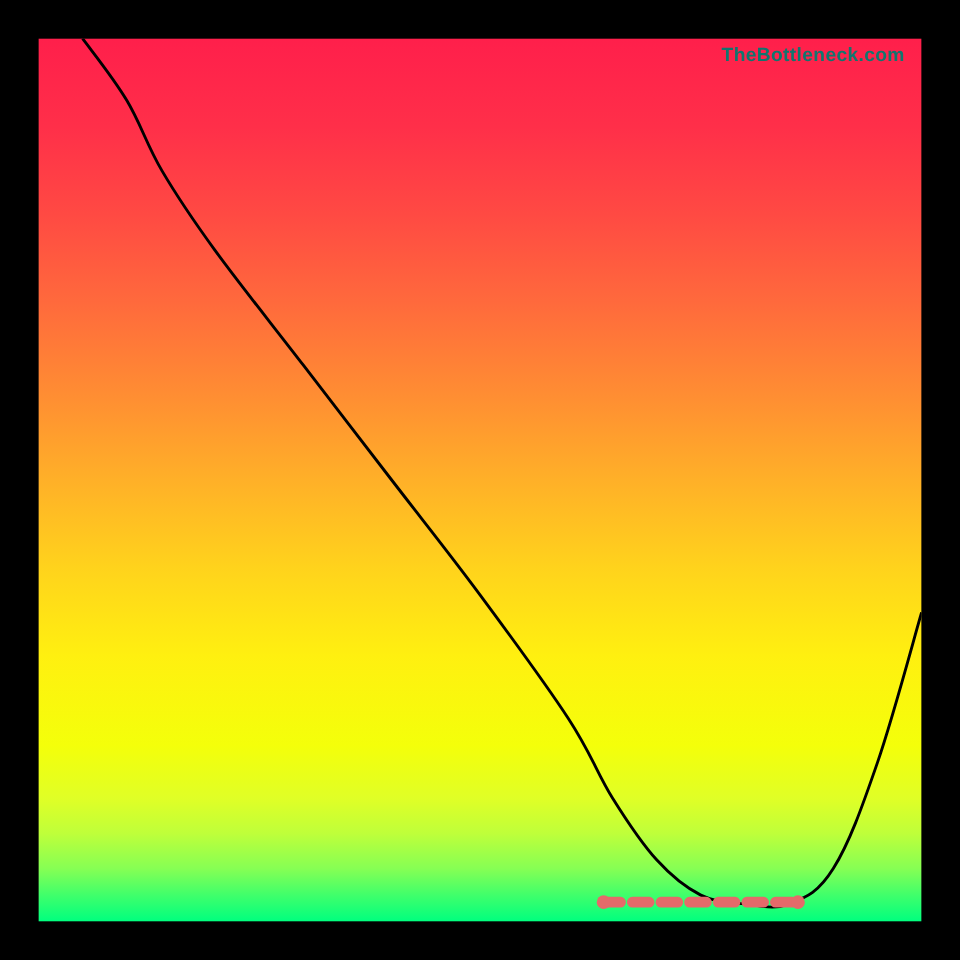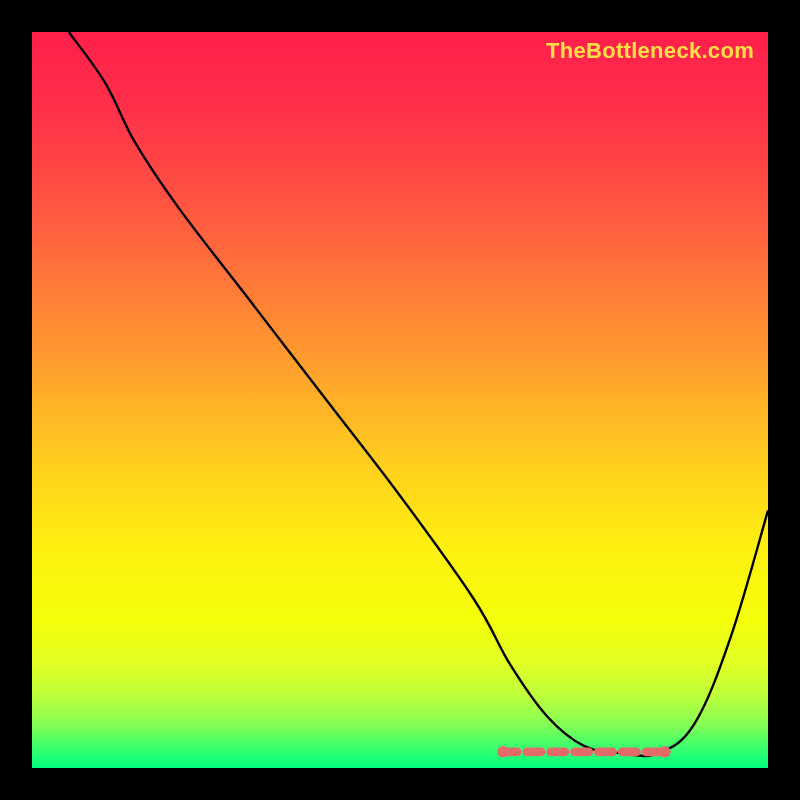--- a/index.html
+++ b/index.html
@@ -16,22 +16,22 @@
     left: 32px;
     top: 32px;
     width: 736px;
     height: 736px;
     background: #000;
   }
   .watermark {
     position: absolute;
     top: 6px;
     right: 14px;
-    color: #fde047;
-    font-size: 22px;
+    color: #0f766e;
+    font-size: 16px;
     font-weight: 600;
     letter-spacing: 0.3px;
     z-index: 50;
     text-align: right;
   }
   .plot-area {
     position: absolute;
     left: 0;
     top: 0;
     width: 736px;

